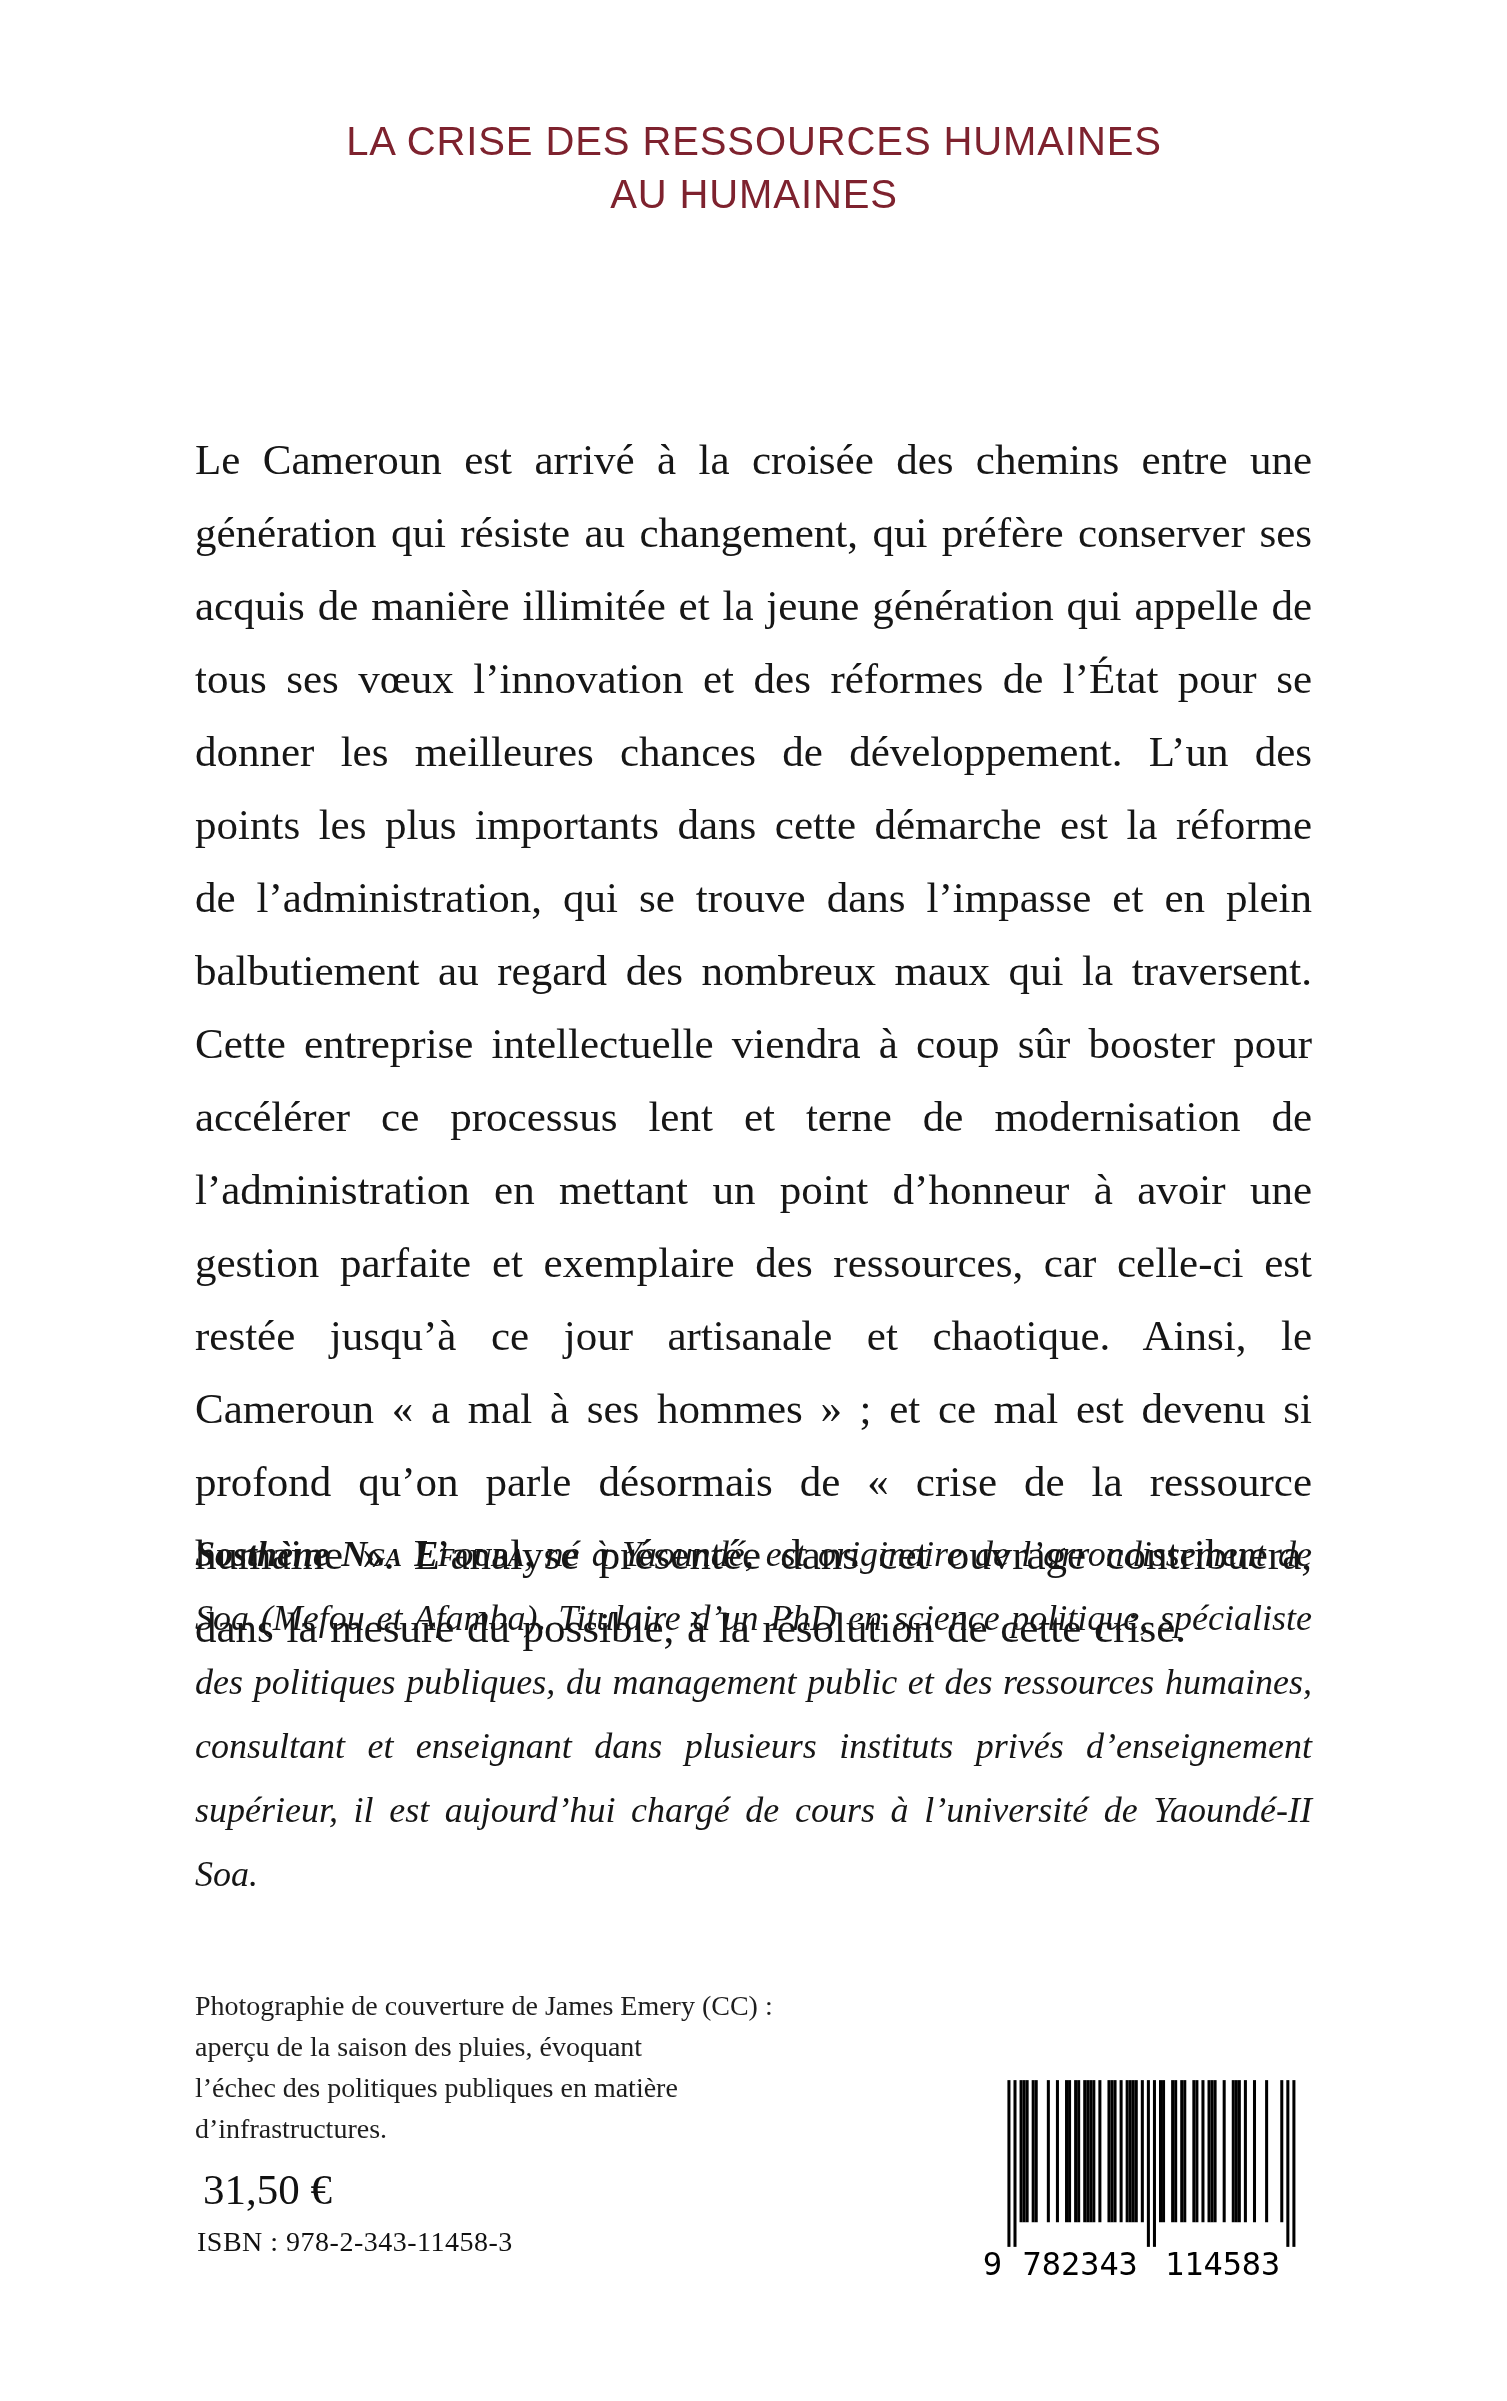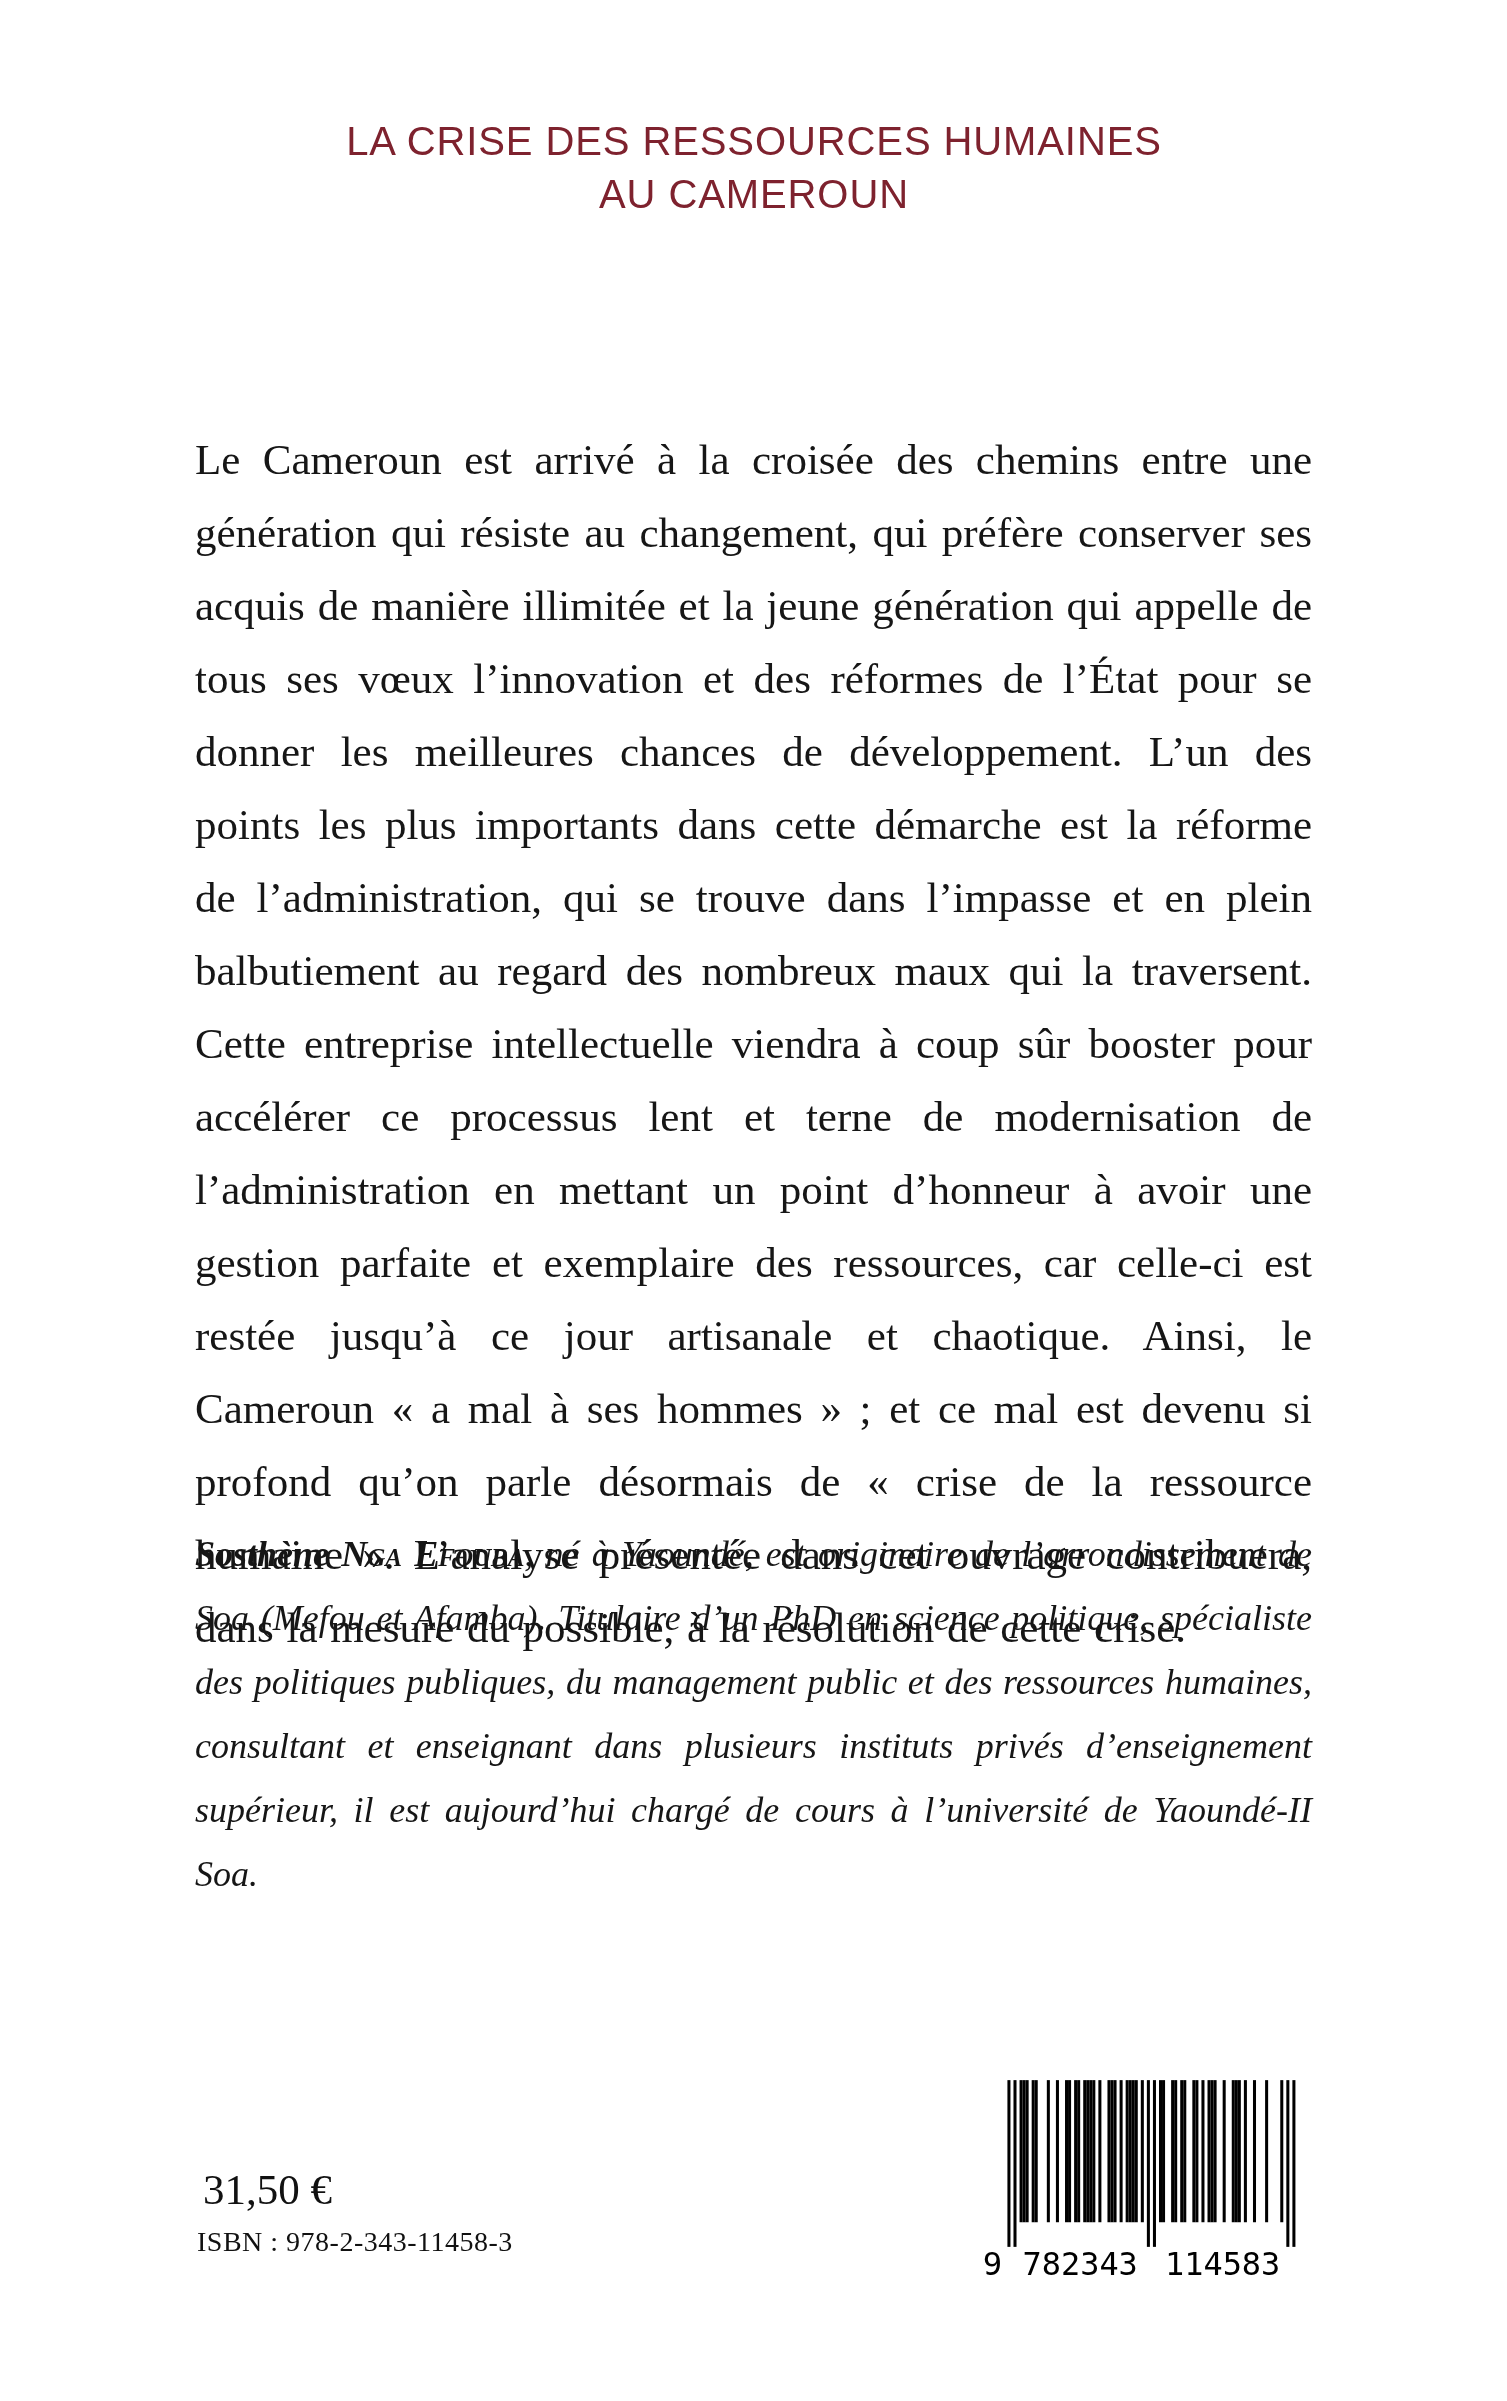--- a/index.html
+++ b/index.html
@@ -81,27 +81,33 @@
     left: 979px;
   }
 </style>
 </head>
 <body>
 
 <div class="page">
 
   <div class="title" style="color: rgb(126, 34, 46);">
     <div>LA CRISE DES RESSOURCES HUMAINES</div>
-    <div>AU CAMEROUN</div>
+    <div>AU HUMAINES</div>
   </div>
 
   <p class="synopsis">Le Cameroun est arrivé à la croisée des chemins entre une génération qui résiste au changement, qui préfère conserver ses acquis de manière illimitée et la jeune génération qui appelle de tous ses vœux l’innovation et des réformes de l’État pour se donner les meilleures chances de développement. L’un des points les plus importants dans cette démarche est la réforme de l’administration, qui se trouve dans l’impasse et en plein balbutiement au regard des nombreux maux qui la traversent. Cette entreprise intellectuelle viendra à coup sûr booster pour accélérer ce processus lent et terne de modernisation de l’administration en mettant un point d’honneur à avoir une gestion parfaite et exemplaire des ressources, car celle-ci est restée jusqu’à ce jour artisanale et chaotique. Ainsi, le Cameroun « a mal à ses hommes » ; et ce mal est devenu si profond qu’on parle désormais de « crise de la ressource humaine ». L’analyse présentée dans cet ouvrage contribuera, dans la mesure du possible, à la résolution de cette crise.</p>
 
   <p class="bio"><span class="author-first">Sosthène </span><span class="author-last">Nga Efouba</span><span>, né à Yaoundé, est originaire de l’arrondissement de Soa (Mefou et Afamba). Titulaire d’un PhD en science politique, spécialiste des politiques publiques, du management public et des ressources humaines, consultant et enseignant dans plusieurs instituts privés d’enseignement supérieur, il est aujourd’hui chargé de cours à l’université de Yaoundé-II Soa.</span></p>
 
+  <div class="credit">
+    <div>Photographie de couverture de James Emery (CC) :</div>
+    <div>aperçu de la saison des pluies, évoquant</div>
+    <div>l’échec des politiques publiques en matière</div>
+    <div>d’infrastructures.</div>
+  </div>
 
   <div class="price">31,50 €</div>
 
   <div class="isbn">ISBN : 978-2-343-11458-3</div>
 
   <div class="barcode" id="barcode"><svg xmlns="http://www.w3.org/2000/svg" width="324" height="203" viewBox="0 0 342 214">
         <rect x="30" y="0" width="3.2" height="176" fill="#000"></rect>
         <rect x="36.4" y="0" width="3.2" height="176" fill="#000"></rect>
         <rect x="42.8" y="0" width="3.2" height="150" fill="#000"></rect>
         <rect x="46" y="0" width="3.2" height="150" fill="#000"></rect>

